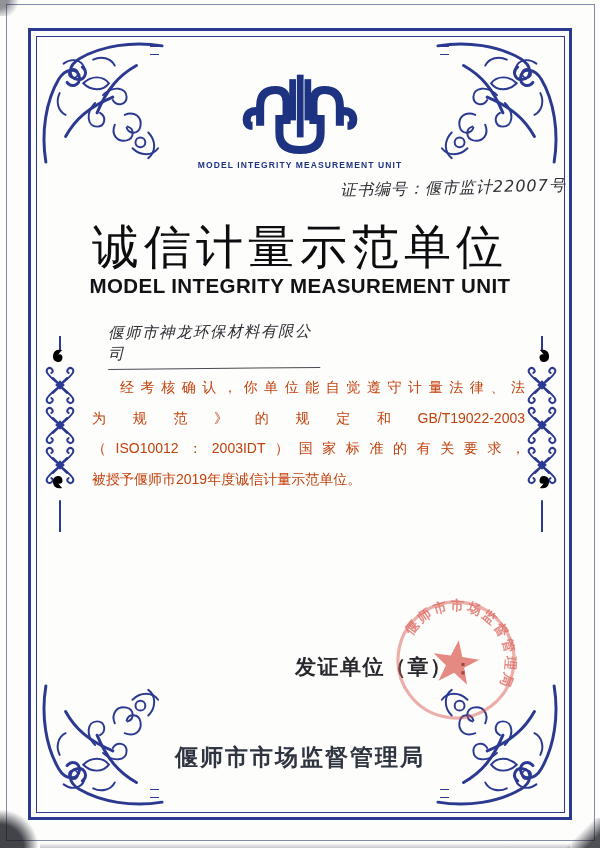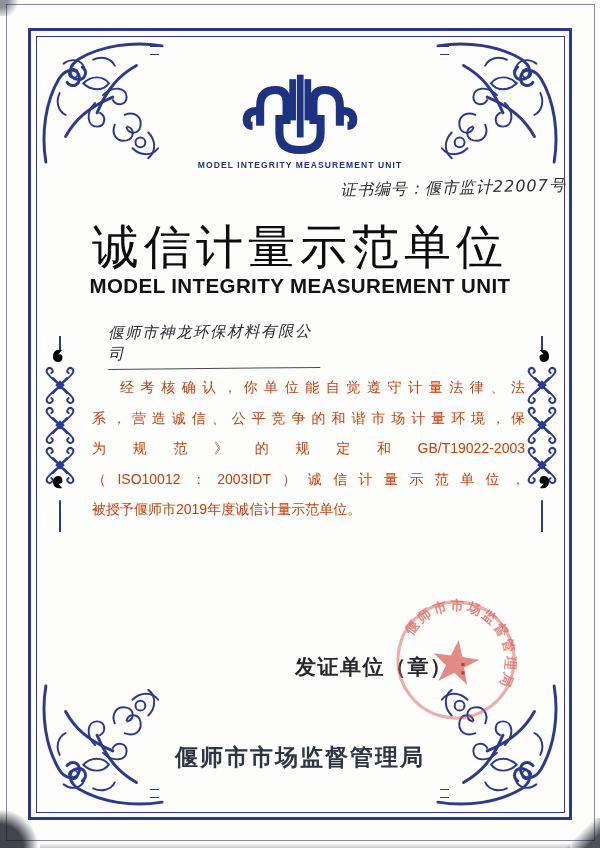--- a/index.html
+++ b/index.html
@@ -187,23 +187,22 @@
 
 <div class="abs hand cert-no">证书编号：偃市监计22007号</div>
 
 <div class="abs title-cn">诚信计量示范单位</div>
 <div class="abs title-en">MODEL INTEGRITY MEASUREMENT UNIT</div>
 
 <div class="abs hand company">偃师市神龙环保材料有限公司</div>
 
 <div class="abs body-text">
   <div class="body-line first">经考核确认，你单位能自觉遵守计量法律、法</div>
-  <div class="body-line">系，营造诚信、公平竞争的和谐市场计量环境，保</div>
   <div class="body-line">为规范》的规定和GB/T19022-2003</div>
-  <div class="body-line">（ISO10012：2003IDT）诚信计量示范单位，</div>
+  <div class="body-line">（ISO10012：2003IDT）国家标准的有关要求，</div>
   <div class="body-line last">被授予偃师市2019年度诚信计量示范单位。</div>
 </div>
 
 <div class="abs issuer-label">发证单位（章）：</div>
 <div class="abs seal">
   <svg viewBox="0 0 124 124">
     <circle cx="62" cy="62" r="58" fill="none" stroke="#d9544a" stroke-width="3.2" opacity="0.55"></circle>
     <path id="sealArcPath" d="M62,112 A50,50 0 1 1 62.01,112" fill="none" stroke="none"></path>
     <text font-size="13.5" fill="#d9544a" opacity="0.8" letter-spacing="2.5" font-weight="bold">
       <textPath href="#sealArcPath" startOffset="96">偃师市市场监督管理局</textPath>

